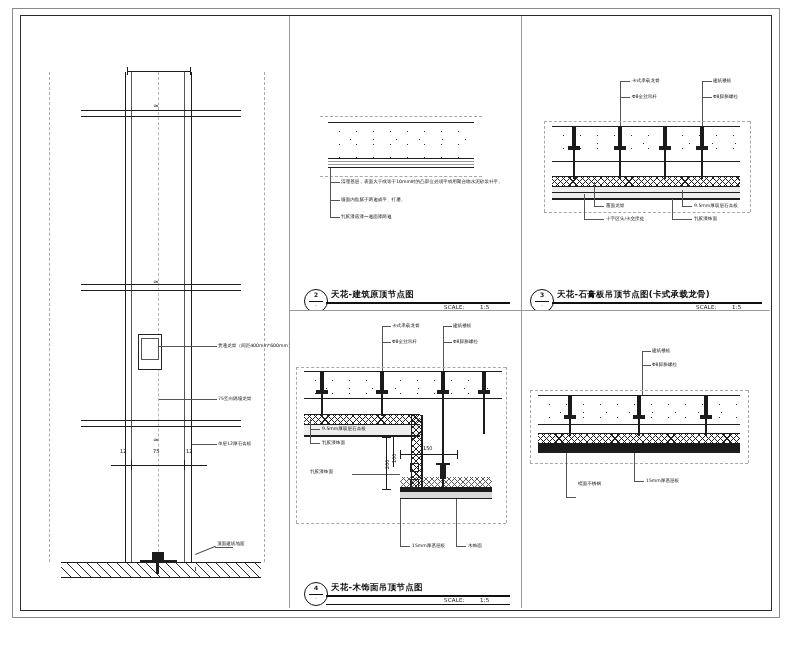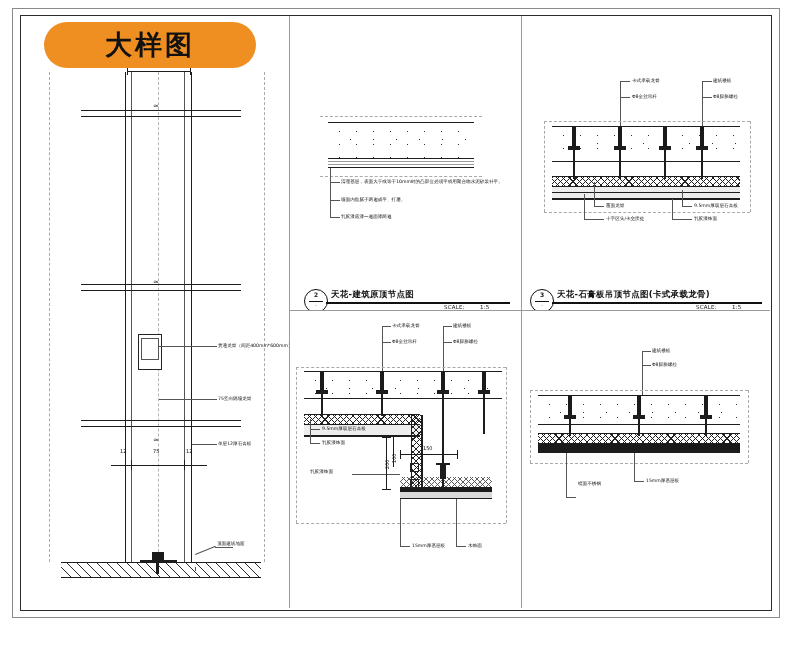--- a/index.html
+++ b/index.html
@@ -83,23 +83,20 @@
   .breakmark{position:absolute;font-size:7px;color:#333;}
 </style>
 </head>
 <body>
 
 <div id="sheet">
 
   <div class="frame-outer"></div>
   <div class="frame-inner"></div>
 
-  <div class="title-pill">
-    <span>大样图</span>
-  </div>
 
   <div class="vdiv" style="left:289px;top:16px;height:592px;"></div>
   <div class="vdiv" style="left:521px;top:16px;height:592px;"></div>
   <div class="hdiv" style="left:289px;top:310px;width:481px;"></div>
 
   <div class="panel" style="left:21px;top:16px;width:268px;height:592px;">
 
     <div class="dash-v" style="left:28px;top:56px;height:490px;"></div>
     <div class="dash-v" style="left:243px;top:56px;height:490px;"></div>
 
@@ -375,20 +372,32 @@
     <div class="dash-v" style="left:216px;top:56px;height:156px;"></div>
 
     <div class="ln-thin" style="left:110px;top:188px;width:1px;height:47px;"></div>
     <div class="ln-thin" style="left:110px;top:235px;width:10px;height:1px;"></div>
     <div class="lbl" style="left:122px;top:232px;">15mm厚基层板</div>
 
     <div class="ln-thin" style="left:166px;top:188px;width:1px;height:47px;"></div>
     <div class="ln-thin" style="left:166px;top:235px;width:10px;height:1px;"></div>
     <div class="lbl" style="left:178px;top:232px;">木饰面</div>
 
+    <div class="tblock" style="left:14px;top:271px;width:205px;">
+      <div class="tb-circle">
+        <div class="num">4</div>
+        <div class="dash"></div>
+        <div class="den">-</div>
+      </div>
+      <div class="tb-name">天花-木饰面吊顶节点图</div>
+      <div class="tb-rule1" style="width:184px;"></div>
+      <div class="tb-rule2" style="width:184px;"></div>
+      <div class="tb-scale" style="left:140px;">SCALE:</div>
+      <div class="tb-scale" style="left:176px;">1:5</div>
+    </div>
   </div>
 
   <div class="panel" style="left:522px;top:311px;width:248px;height:297px;">
 
     <div class="lbl" style="left:130px;top:37px;">建筑楼板</div>
     <div class="lbl" style="left:130px;top:51px;">Φ8膨胀螺栓</div>
 
     <div class="ln-thin" style="left:120px;top:40px;width:9px;height:1px;"></div>
     <div class="ln-thin" style="left:120px;top:40px;width:1px;height:14px;"></div>
     <div class="ln-thin" style="left:120px;top:54px;width:9px;height:1px;"></div>

